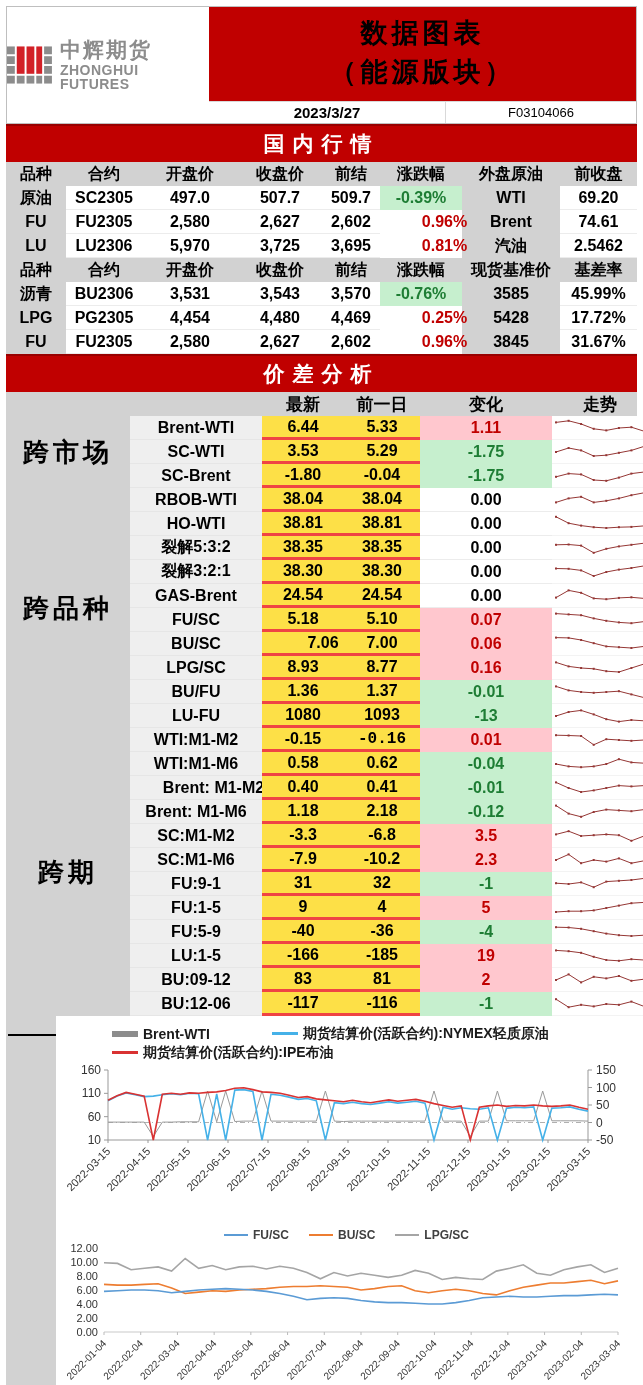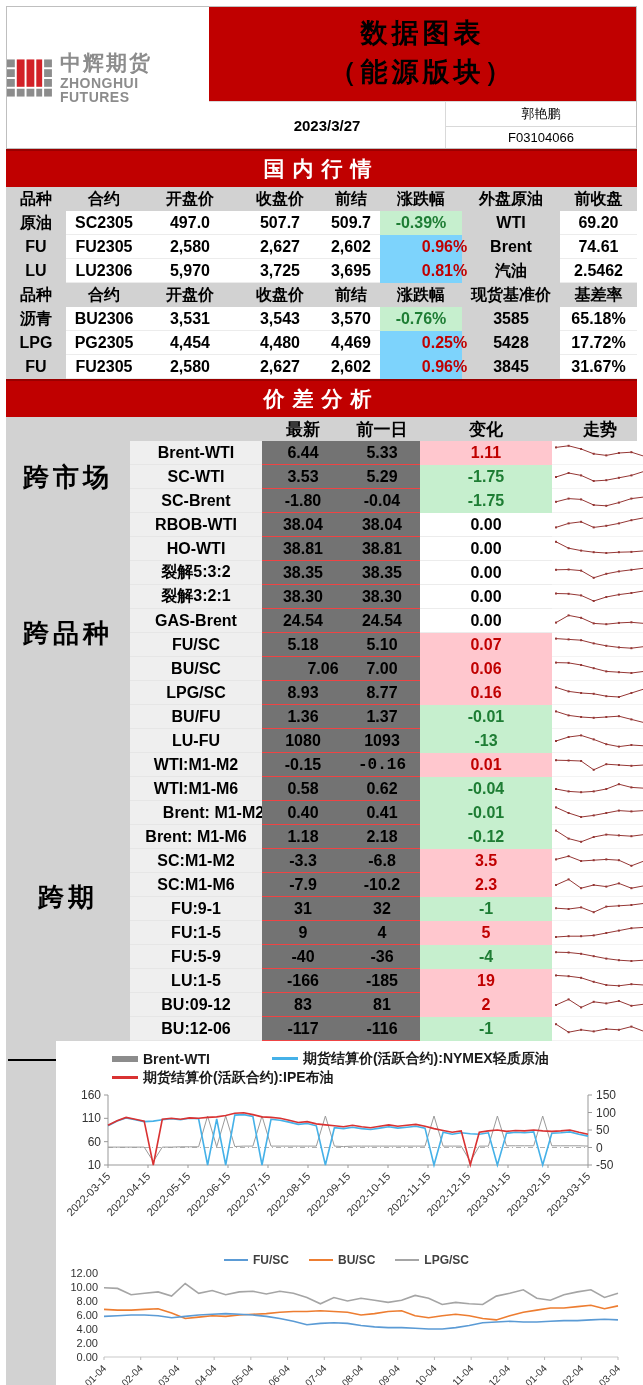--- a/index.html
+++ b/index.html
@@ -20,29 +20,29 @@
   .hdr-person .nm{padding:3px 0;border-bottom:1px solid #d9d9d9;}
   .hdr-person .lic{padding:3px 0;}
   
   .banner{background:#c00000;color:#fff;text-align:center;font-size:21px;font-weight:700;letter-spacing:8px;padding:4px 0;border-top:2px solid #900;}
   
   .qtable{display:grid;grid-template-columns:60px 76px 96px 84px 58px 82px 98px 1fr;grid-auto-rows:24px;font-size:16px;font-weight:700;}
   .qc{display:flex;align-items:center;justify-content:center;white-space:nowrap;}
   .qh{background:transparent;color:#000;}
   .qwhite{background:#fff;border-bottom:1px solid #ececec;}
   .qgray{background:transparent;}
-  .qup{background:#7dd3fc;color:#c00000;padding-left:47px;}
+  .qup{background:#ffffff;color:#c00000;padding-left:47px;}
   .qdown{background:#c6efce;color:#1e7d34;}
   
   .sgrid{display:grid;grid-template-columns:124px 132px 82px 76px 132px 1fr;grid-auto-rows:24px;font-size:16px;}
   .sc{display:flex;align-items:center;justify-content:center;white-space:nowrap;}
   .shead{font-weight:700;font-size:17px;color:#000;}
   .ssec{font-size:26px;font-weight:700;color:#000;letter-spacing:4px;}
   .sname{background:#efefef;font-weight:700;border-bottom:1px solid #e6e6e6;}
-  .sval{background:#737373;font-weight:700;border-bottom:1px solid #ef4444;}
+  .sval{background:#fde047;font-weight:700;border-bottom:3px solid #ef4444;}
   .schg-up{background:#ffc7ce;color:#c00000;font-weight:700;}
   .schg-down{background:#c6efce;color:#1e7d34;font-weight:700;}
   .schg-flat{background:#fff;color:#000;font-weight:700;border-bottom:1px solid #ececec;}
   .sspark{background:#fff;border-bottom:1px solid #f3f3f3;}
   
   .chart-panel{margin-left:50px;background:#fff;position:relative;}
   .tbl-endline{position:absolute;left:2px;width:48px;height:2px;background:#000;}
   .c1legend{padding:8px 0 0 56px;font-size:14px;font-weight:700;color:#1a1a1a;}
   .c1legend .lrow{display:flex;align-items:center;height:19px;}
   .litem{display:flex;align-items:center;gap:5px;white-space:nowrap;}
@@ -80,21 +80,20 @@
         </div>
       </div>
     </div>
     <div class="title-banner">
       <div>数据图表</div>
       <div>（能源版块）</div>
     </div>
     <div class="hdr-row2">
       <div class="hdr-date">2023/3/27</div>
       <div class="hdr-person">
-        <div class="nm">郭艳鹏</div>
         <div class="lic">F03104066</div>
       </div>
     </div>
   </div>
 
   <div class="banner">国内行情</div>
   <div class="qtable" id="table1">
       <div class="qc qh">品种</div>
       <div class="qc qh">合约</div>
       <div class="qc qh">开盘价</div>
@@ -137,21 +136,21 @@
       <div class="qc qh">涨跌幅</div>
       <div class="qc qh">现货基准价</div>
       <div class="qc qh">基差率</div>
       <div class="qc qgray">沥青</div>
       <div class="qc qwhite">BU2306</div>
       <div class="qc qwhite">3,531</div>
       <div class="qc qwhite">3,543</div>
       <div class="qc qwhite">3,570</div>
       <div class="qc qdown">-0.76%</div>
       <div class="qc qgray">3585</div>
-      <div class="qc qwhite">65.18%</div>
+      <div class="qc qwhite">45.99%</div>
       <div class="qc qgray">LPG</div>
       <div class="qc qwhite">PG2305</div>
       <div class="qc qwhite">4,454</div>
       <div class="qc qwhite">4,480</div>
       <div class="qc qwhite">4,469</div>
       <div class="qc qup">0.25%</div>
       <div class="qc qgray">5428</div>
       <div class="qc qwhite">17.72%</div>
       <div class="qc qgray">FU</div>
       <div class="qc qwhite">FU2305</div>

